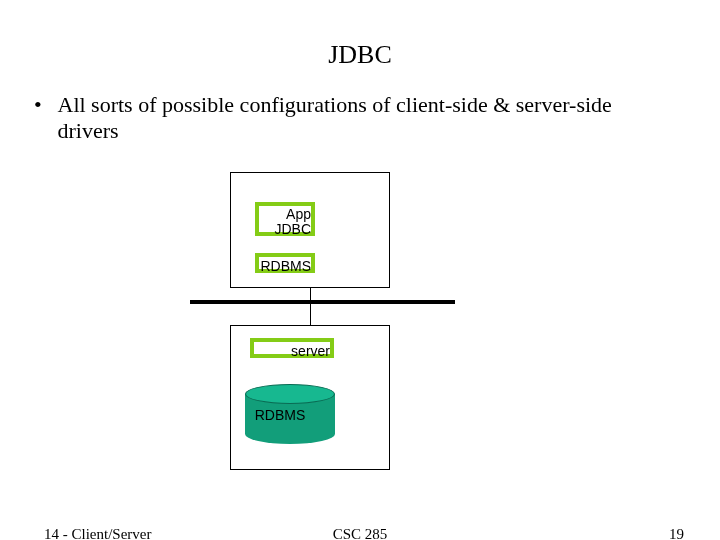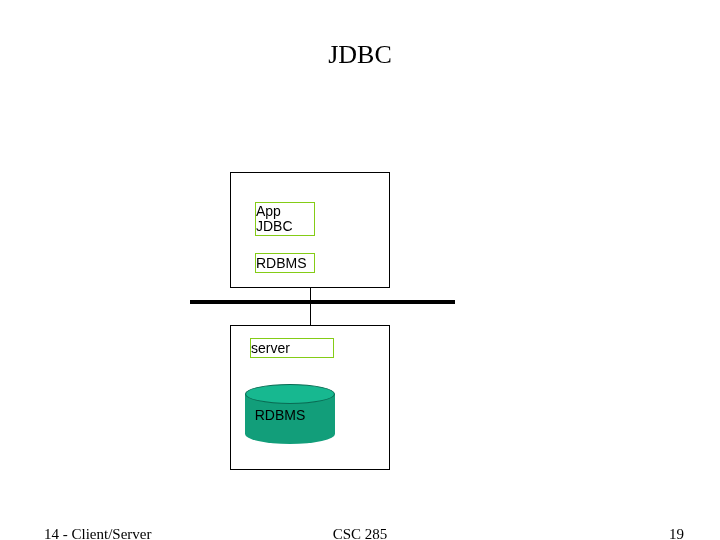--- a/index.html
+++ b/index.html
@@ -10,21 +10,21 @@
   .bullet-dot { display: inline-block; width: 18px; vertical-align: top; }
   .bullet-text { display: inline-block; width: 610px; vertical-align: top; }
 
   .diagram { position: absolute; left: 190px; top: 150px; width: 340px; height: 320px; }
 
   .box-top { position: absolute; left: 40px; top: 12px; width: 160px; height: 116px; border: 1px solid #000; background: #fff; }
   .box-bottom { position: absolute; left: 40px; top: 165px; width: 160px; height: 145px; border: 1px solid #000; background: #fff; }
 
   .vline { position: absolute; background: #000; width: 1px; }
 
-  .inner { position: absolute; border: 1px solid #84cc16; background: #fff; font-family: Arial, Helvetica, sans-serif; font-size: 14px; text-align: left; }
+  .inner { position: absolute; border: 4px solid #84cc16; background: #fff; font-family: Arial, Helvetica, sans-serif; font-size: 14px; text-align: right; }
   .inner .ln { line-height: 15px; }
 
   .appjdbc { left: 65px; top: 42px; width: 60px; height: 34px; padding-top: 1px; }
   .odbc { left: 65px; top: 93px; width: 60px; height: 20px; line-height: 18px; }
   .server { left: 60px; top: 178px; width: 84px; height: 20px; line-height: 18px; }
 
   .sep { position: absolute; left: 0; top: 140px; width: 265px; height: 4px; background: #000; }
 
   .cyl { position: absolute; left: 55px; top: 224px; width: 90px; height: 58px; }
   .cyl-body { position: absolute; left: 0; top: 10px; width: 90px; height: 40px; background: #129e7a; }
@@ -37,20 +37,24 @@
   .footer-center { position: absolute; left: 0; width: 100%; text-align: center; }
   .footer-right { position: absolute; right: 36px; }
 </style>
 </head>
 <body>
 
 <div class="page">
 
   <div class="title">JDBC</div>
 
+  <div class="bullet-row">
+    <span class="bullet-dot">•</span>
+    <span class="bullet-text">All sorts of possible configurations of client-side &amp; server-side drivers</span>
+  </div>
 
   <div class="diagram">
 
     <div class="vline" style="left:120px; top:12px; height:30px;"></div>
     <div class="vline" style="left:120px; top:76px; height:17px;"></div>
     <div class="vline" style="left:120px; top:113px; height:65px;"></div>
     <div class="vline" style="left:120px; top:198px; height:35px;"></div>
 
     <div class="box-top"></div>
     <div class="box-bottom"></div>

